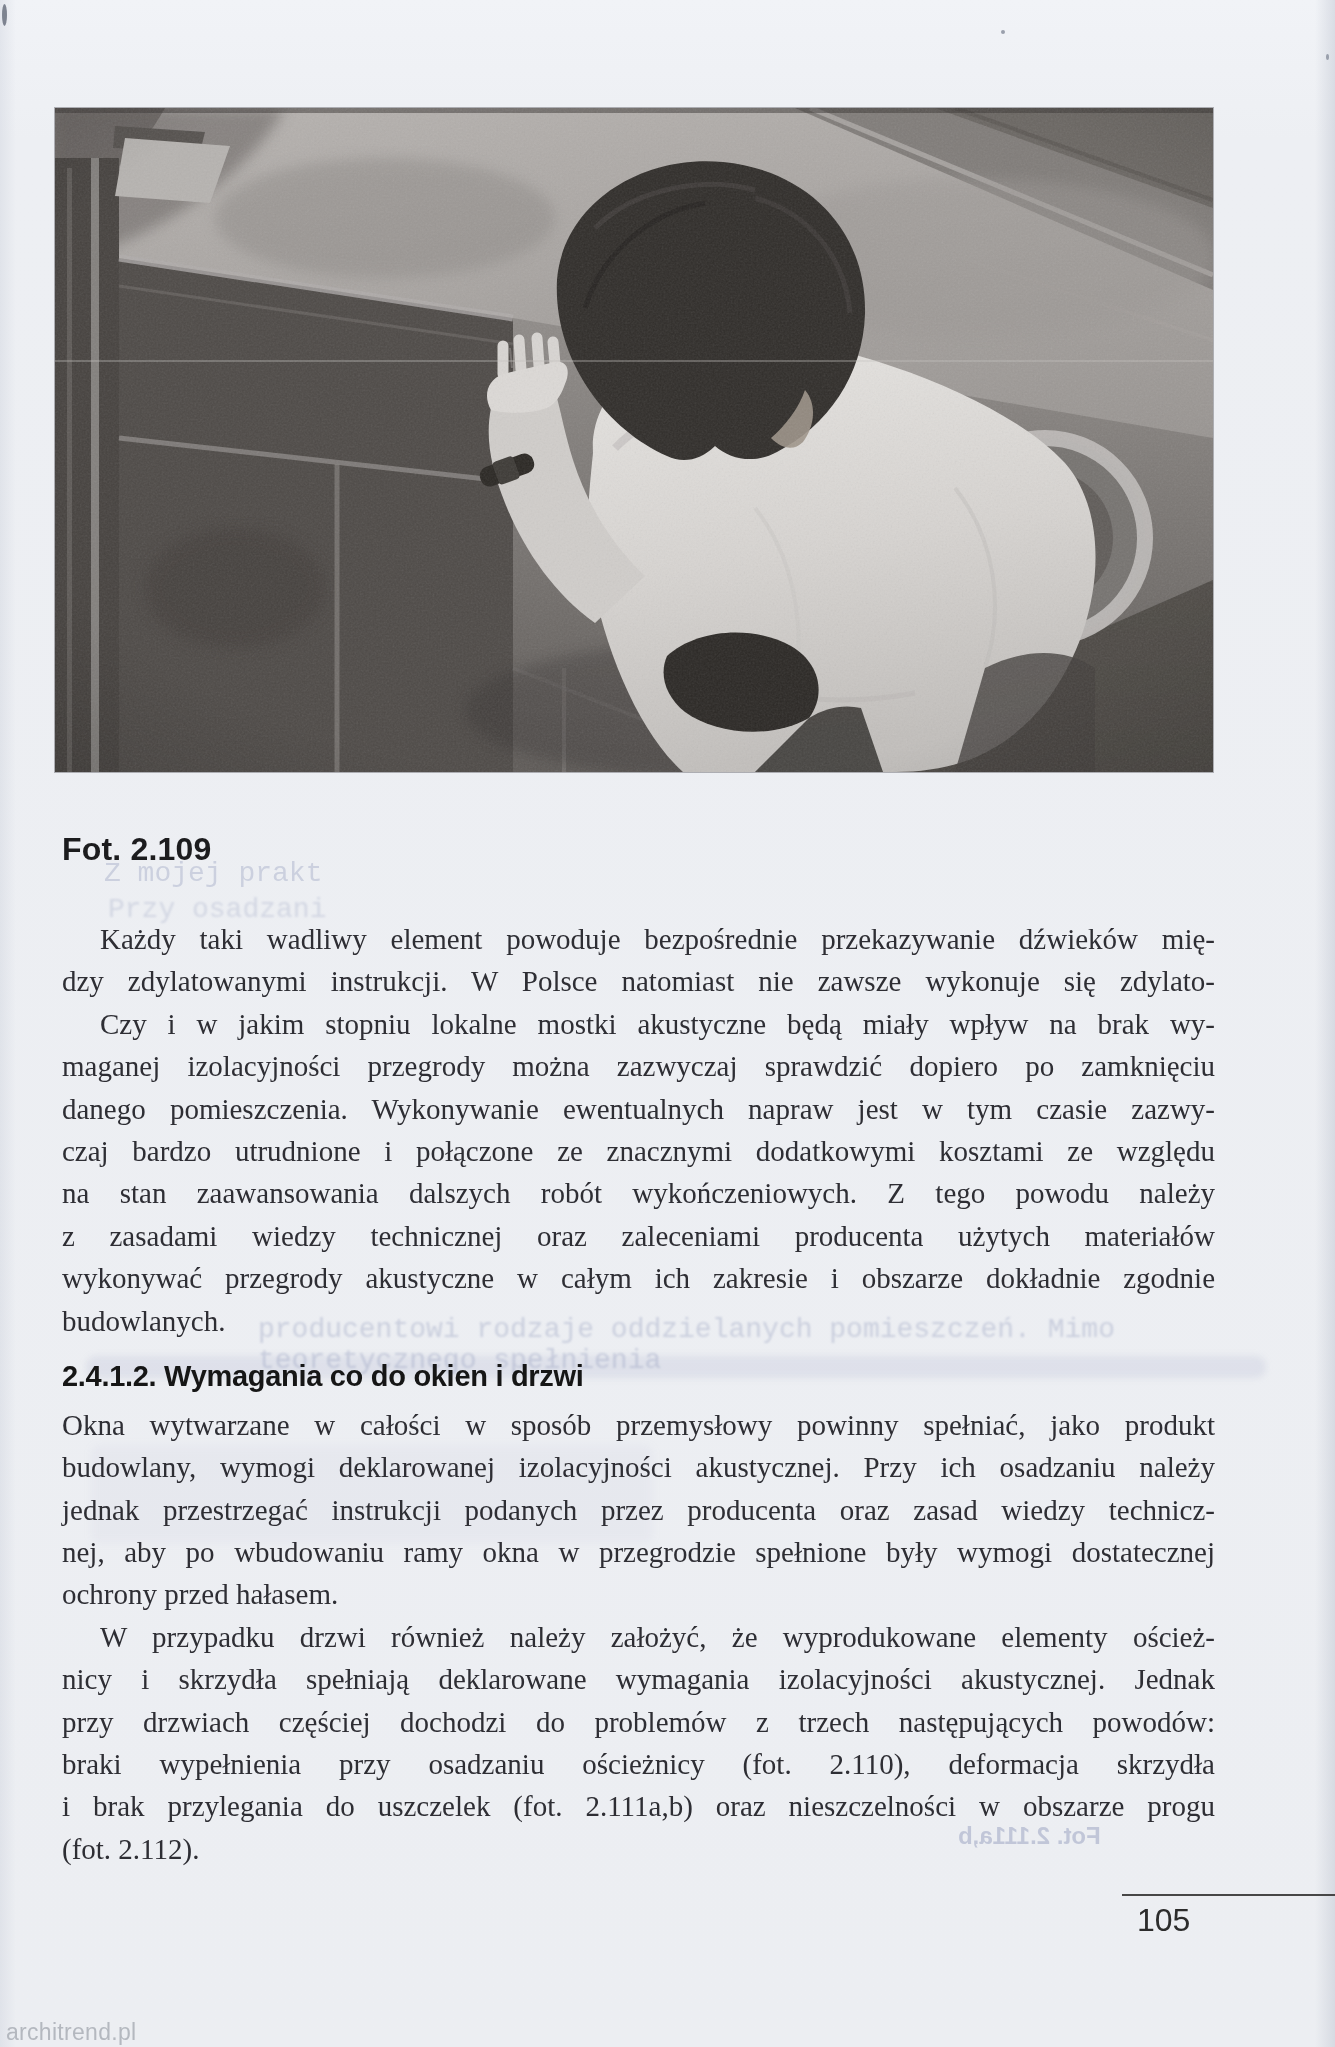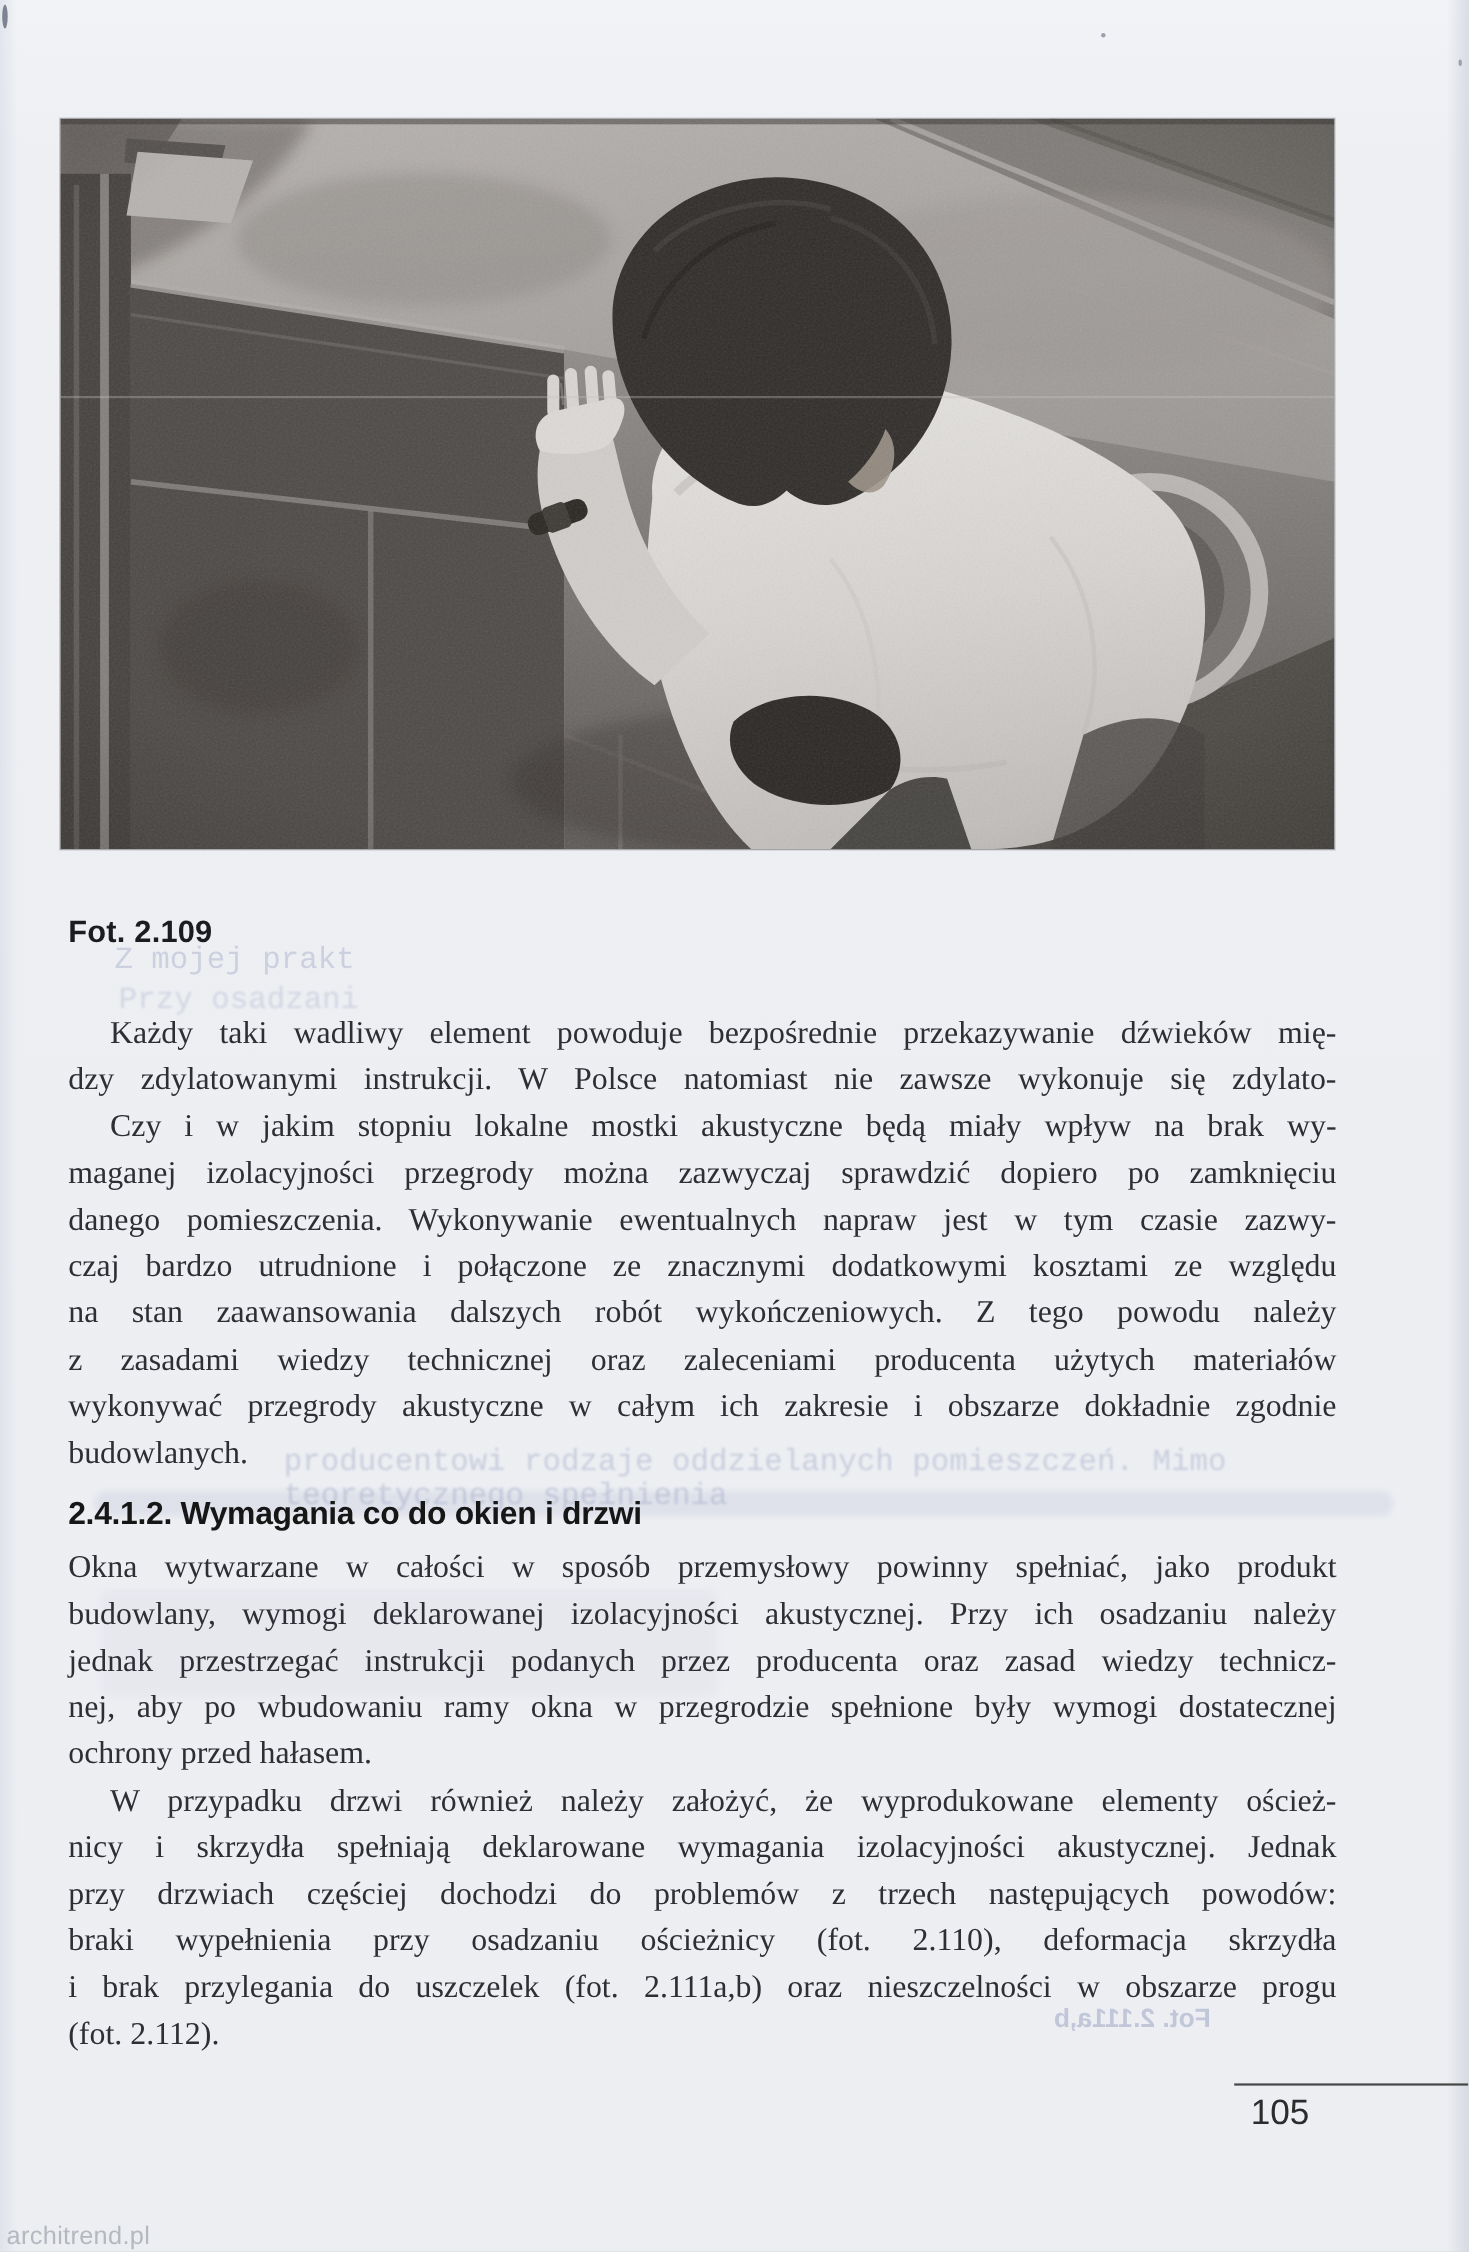--- a/index.html
+++ b/index.html
@@ -23,21 +23,21 @@
   .photo-wrap{
     position:absolute;left:55px;top:108px;width:1158px;height:664px;
     outline:1px solid rgba(120,120,125,.55);
     background:#a5a19e;
   }
   .photo-wrap svg{display:block;}
 
   .caption{
     position:absolute;left:62px;top:831px;
     font-family:"Liberation Sans", sans-serif;
-    font-weight:bold;font-size:28px;color:#1c1c1e;
+    font-weight:bold;font-size:32px;color:#1c1c1e;
     letter-spacing:.2px;
   }
 
   .text-flow{
     position:absolute;left:62px;top:918px;width:1153px;
     font-size:29px;line-height:42.4px;
   }
   .text-flow .line{
     text-align:justify;text-align-last:justify;
     white-space:normal;height:42.4px;overflow:visible;

